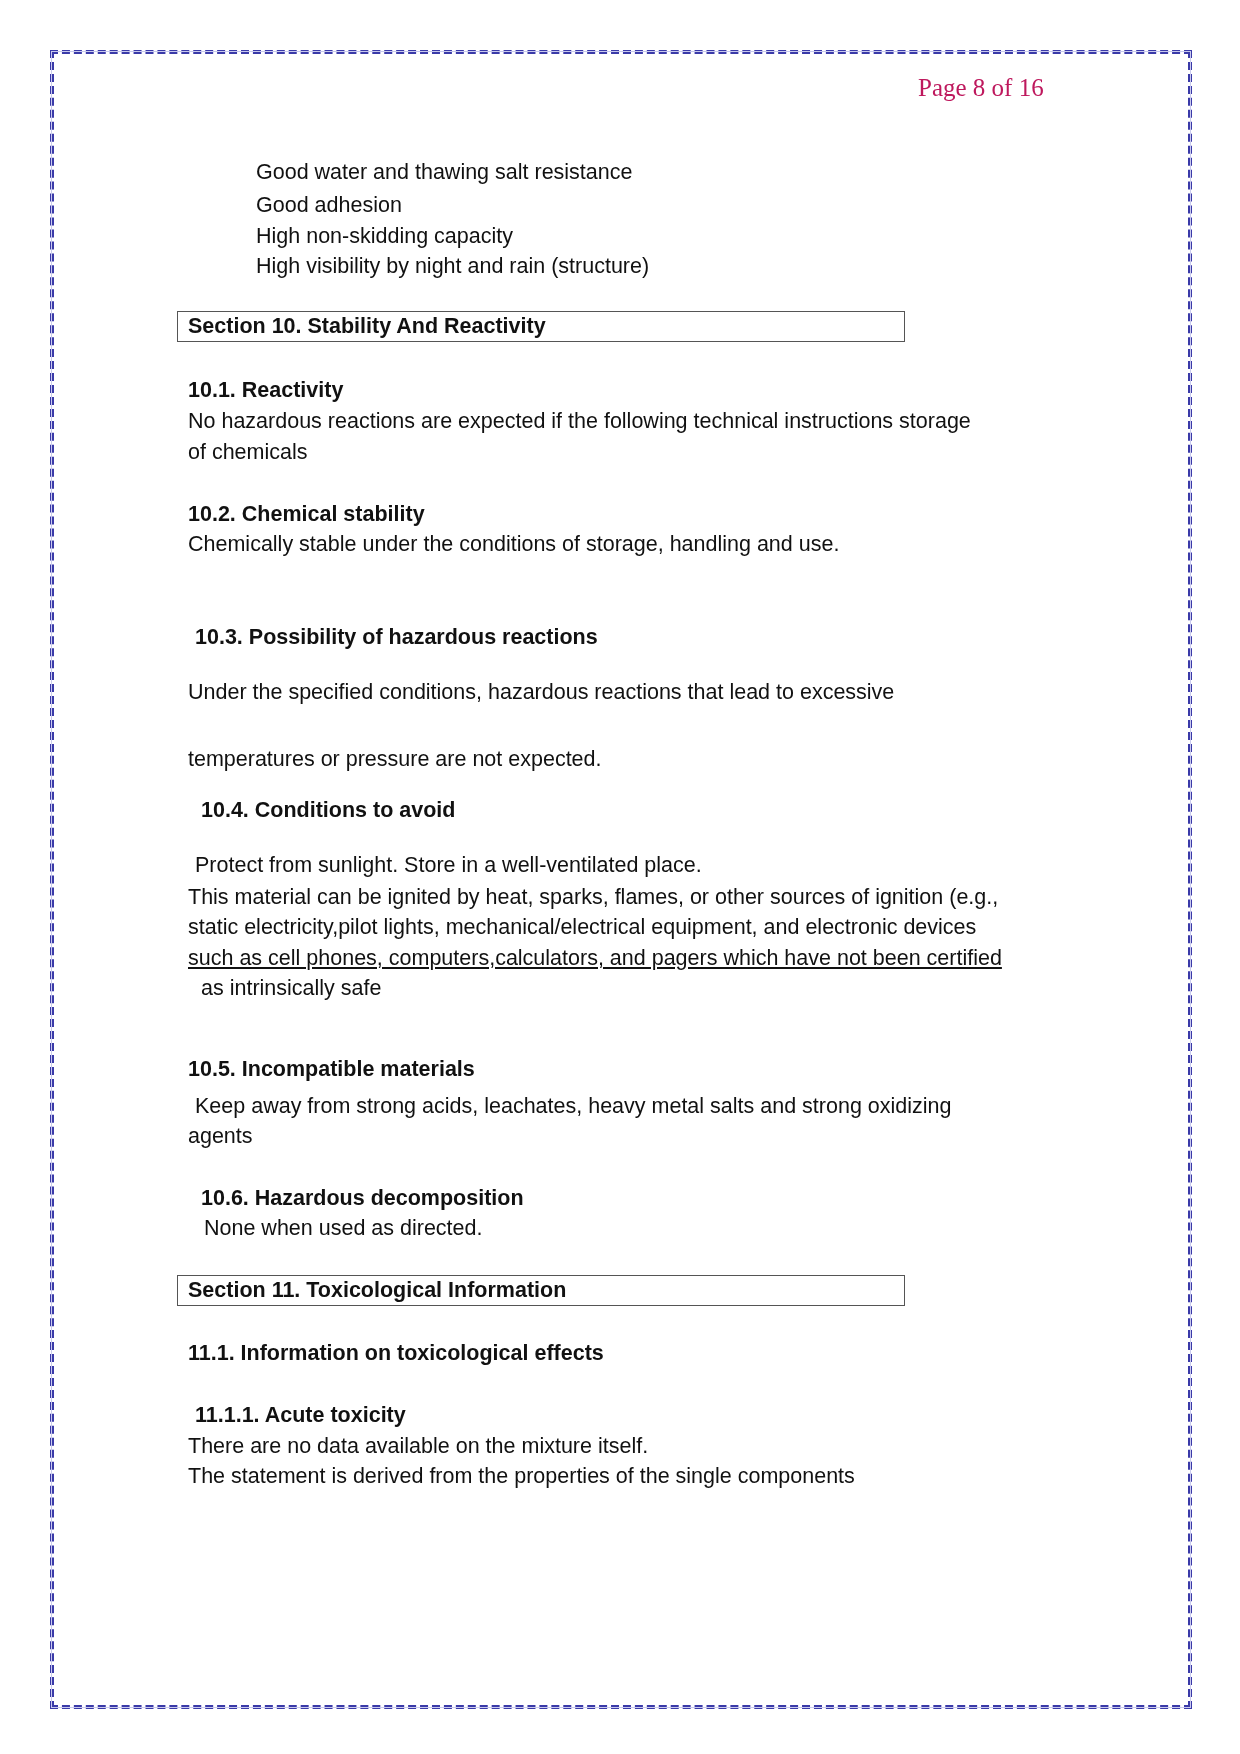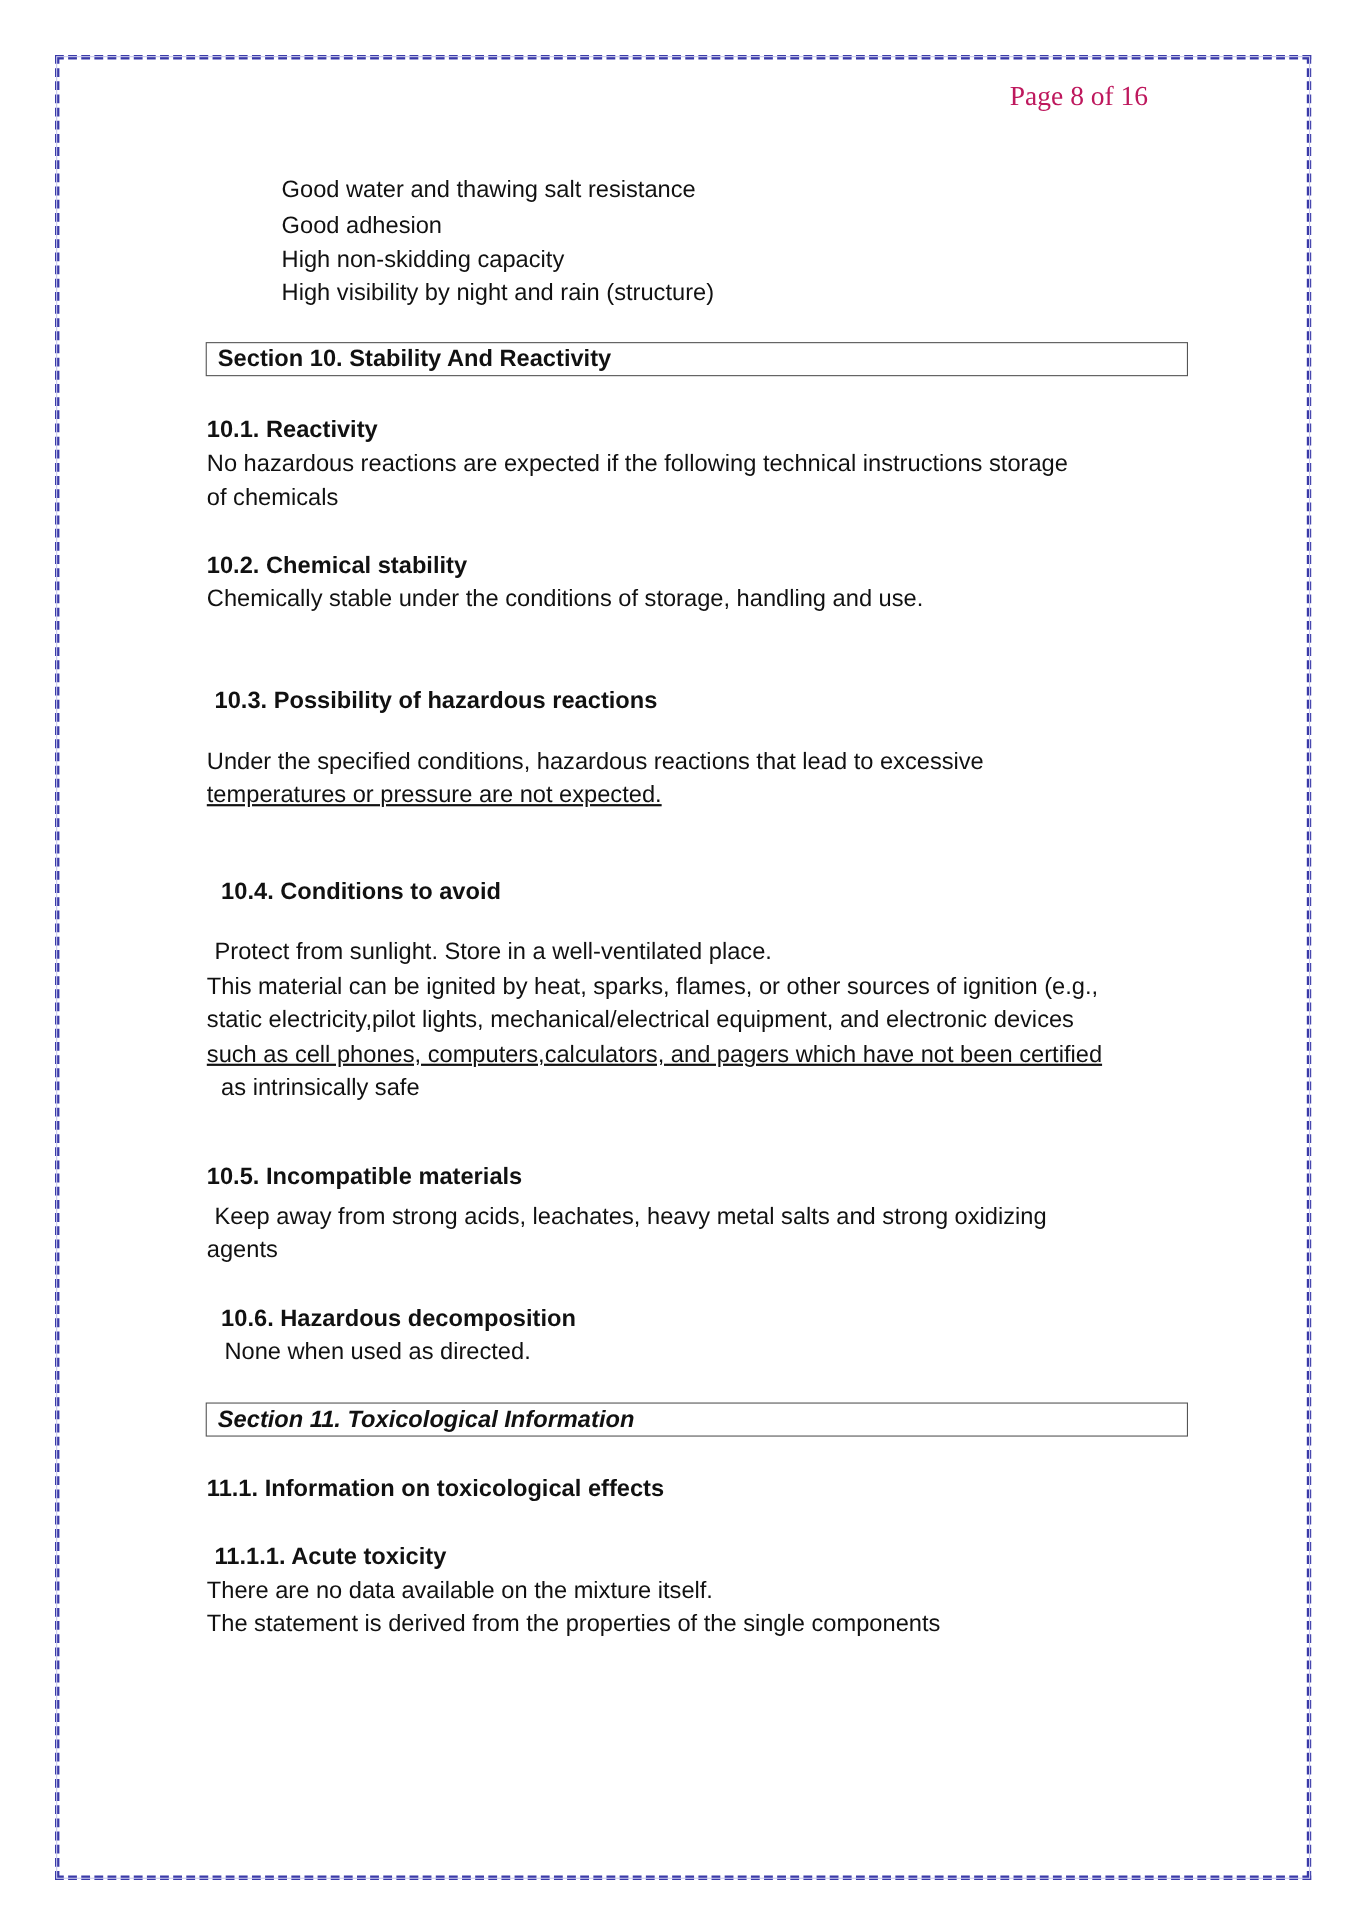--- a/index.html
+++ b/index.html
@@ -11,21 +11,21 @@
       outline:1px solid #c9c9ee; outline-offset:-2px;
     }
     .page-number {
       position:absolute; left:918px; top:74px;
       font-family:"Liberation Serif", serif; font-size:25px; color:#be185d;
       white-space:nowrap;
     }
     .t { position:absolute; white-space:nowrap; font-size:21.5px; line-height:26px; color:#111; }
     .b { font-weight:bold; }
     .section-box {
-      position:absolute; left:187px; width:893px; height:31px;
+      position:absolute; left:177px; width:728px; height:31px;
       border:1.5px solid #555; box-sizing:border-box;
     }
     .section-box span {
       position:absolute; left:10px; top:1px; font-weight:bold;
       font-size:21.5px; line-height:27px; white-space:nowrap;
     }
   </style>
 </head>
 <body>
 
@@ -44,37 +44,37 @@
 
 <div class="t b" style="left:188px; top:377px;">10.1. Reactivity</div>
 <div class="t" style="left:188px; top:408px;">No hazardous reactions are expected if the following technical instructions storage</div>
 <div class="t" style="left:188px; top:439px;">of chemicals</div>
 
 <div class="t b" style="left:188px; top:501px;">10.2. Chemical stability</div>
 <div class="t" style="left:188px; top:531px;">Chemically stable under the conditions of storage, handling and use.</div>
 
 <div class="t b" style="left:195px; top:624px;">10.3. Possibility of hazardous reactions</div>
 <div class="t" style="left:188px; top:679px;">Under the specified conditions, hazardous reactions that lead to excessive</div>
-<div class="t" style="left:188px; top:709px;text-decoration:underline;">temperatures or pressure are not expected.</div>
+<div class="t" style="left:188px; top:746px;">temperatures or pressure are not expected.</div>
 
 <div class="t b" style="left:201px; top:797px;">10.4. Conditions to avoid</div>
 <div class="t" style="left:195px; top:852px;">Protect from sunlight. Store in a well-ventilated place.</div>
 <div class="t" style="left:188px; top:884px;">This material can be ignited by heat, sparks, flames, or other sources of ignition (e.g.,</div>
 <div class="t" style="left:188px; top:914px;">static electricity,pilot lights, mechanical/electrical equipment, and electronic devices</div>
 <div class="t" style="left:188px; top:945px;text-decoration:underline;">such as cell phones, computers,calculators, and pagers which have not been certified</div>
 <div class="t" style="left:201px; top:975px;">as intrinsically safe</div>
 
 <div class="t b" style="left:188px; top:1036px;margin-top:20px;">10.5. Incompatible materials</div>
 <div class="t" style="left:195px; top:1093px;">Keep away from strong acids, leachates, heavy metal salts and strong oxidizing</div>
 <div class="t" style="left:188px; top:1123px;">agents</div>
 
 <div class="t b" style="left:201px; top:1185px;">10.6. Hazardous decomposition</div>
 <div class="t" style="left:204px; top:1215px;">None when used as directed.</div>
 
-<div class="section-box" style="top:1275px;font-style:italic;">
+<div class="section-box" style="top:1275px;">
   <span>Section 11. Toxicological Information</span>
 </div>
 
 <div class="t b" style="left:188px; top:1340px;">11.1. Information on toxicological effects</div>
 
 <div class="t b" style="left:195px; top:1402px;">11.1.1. Acute toxicity</div>
 <div class="t" style="left:188px; top:1433px;">There are no data available on the mixture itself.</div>
 <div class="t" style="left:188px; top:1463px;">The statement is derived from the properties of the single components</div>
 
 </body></html>

